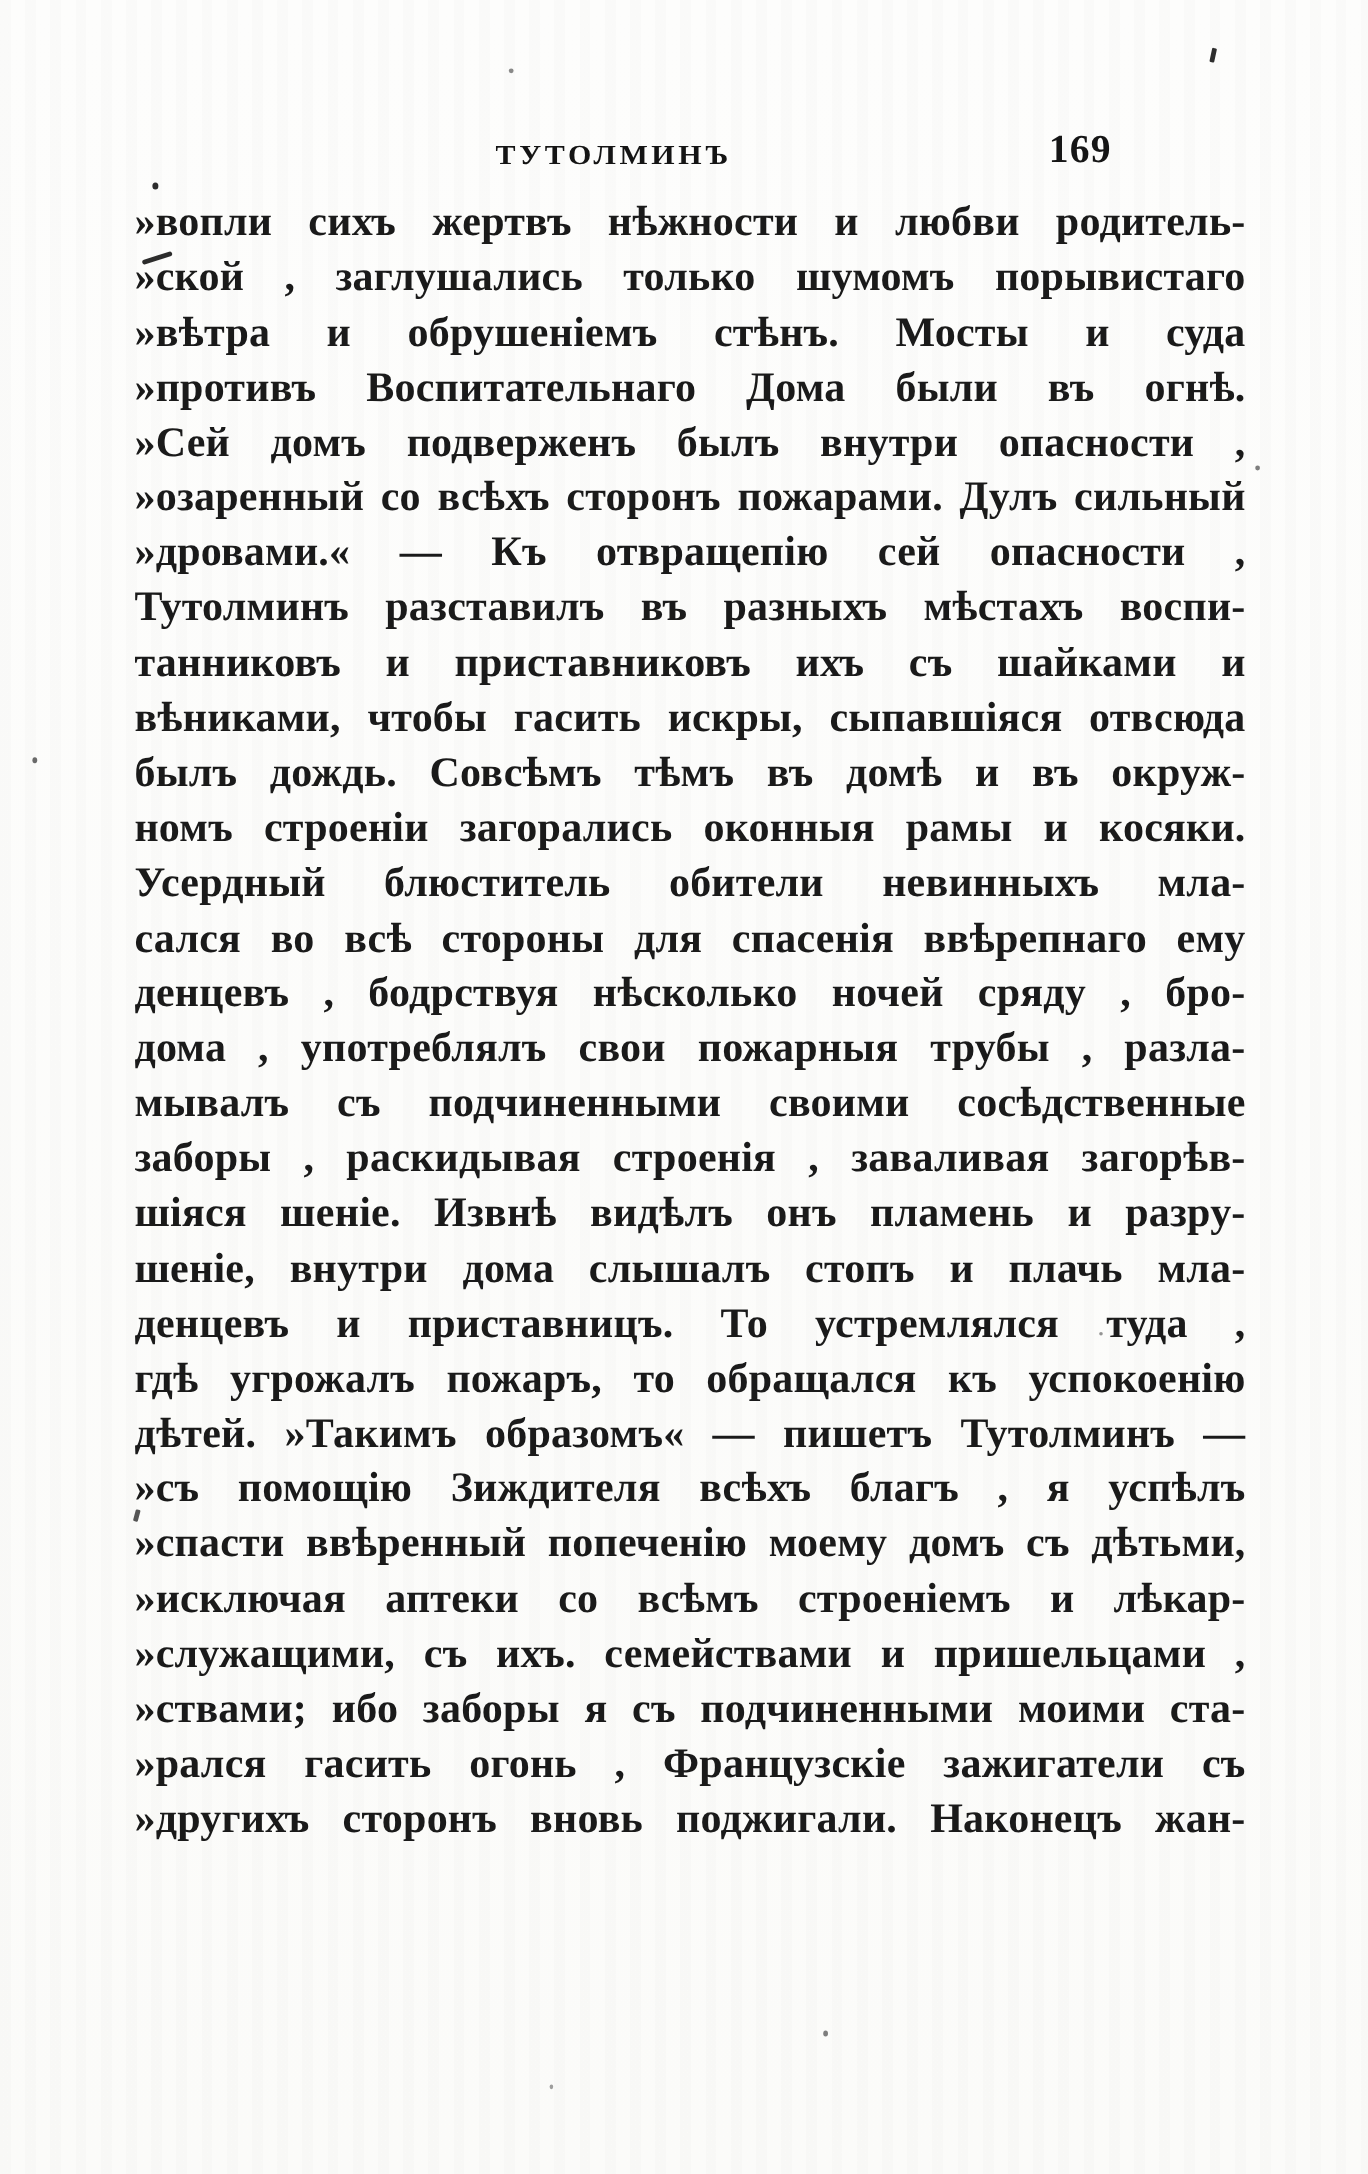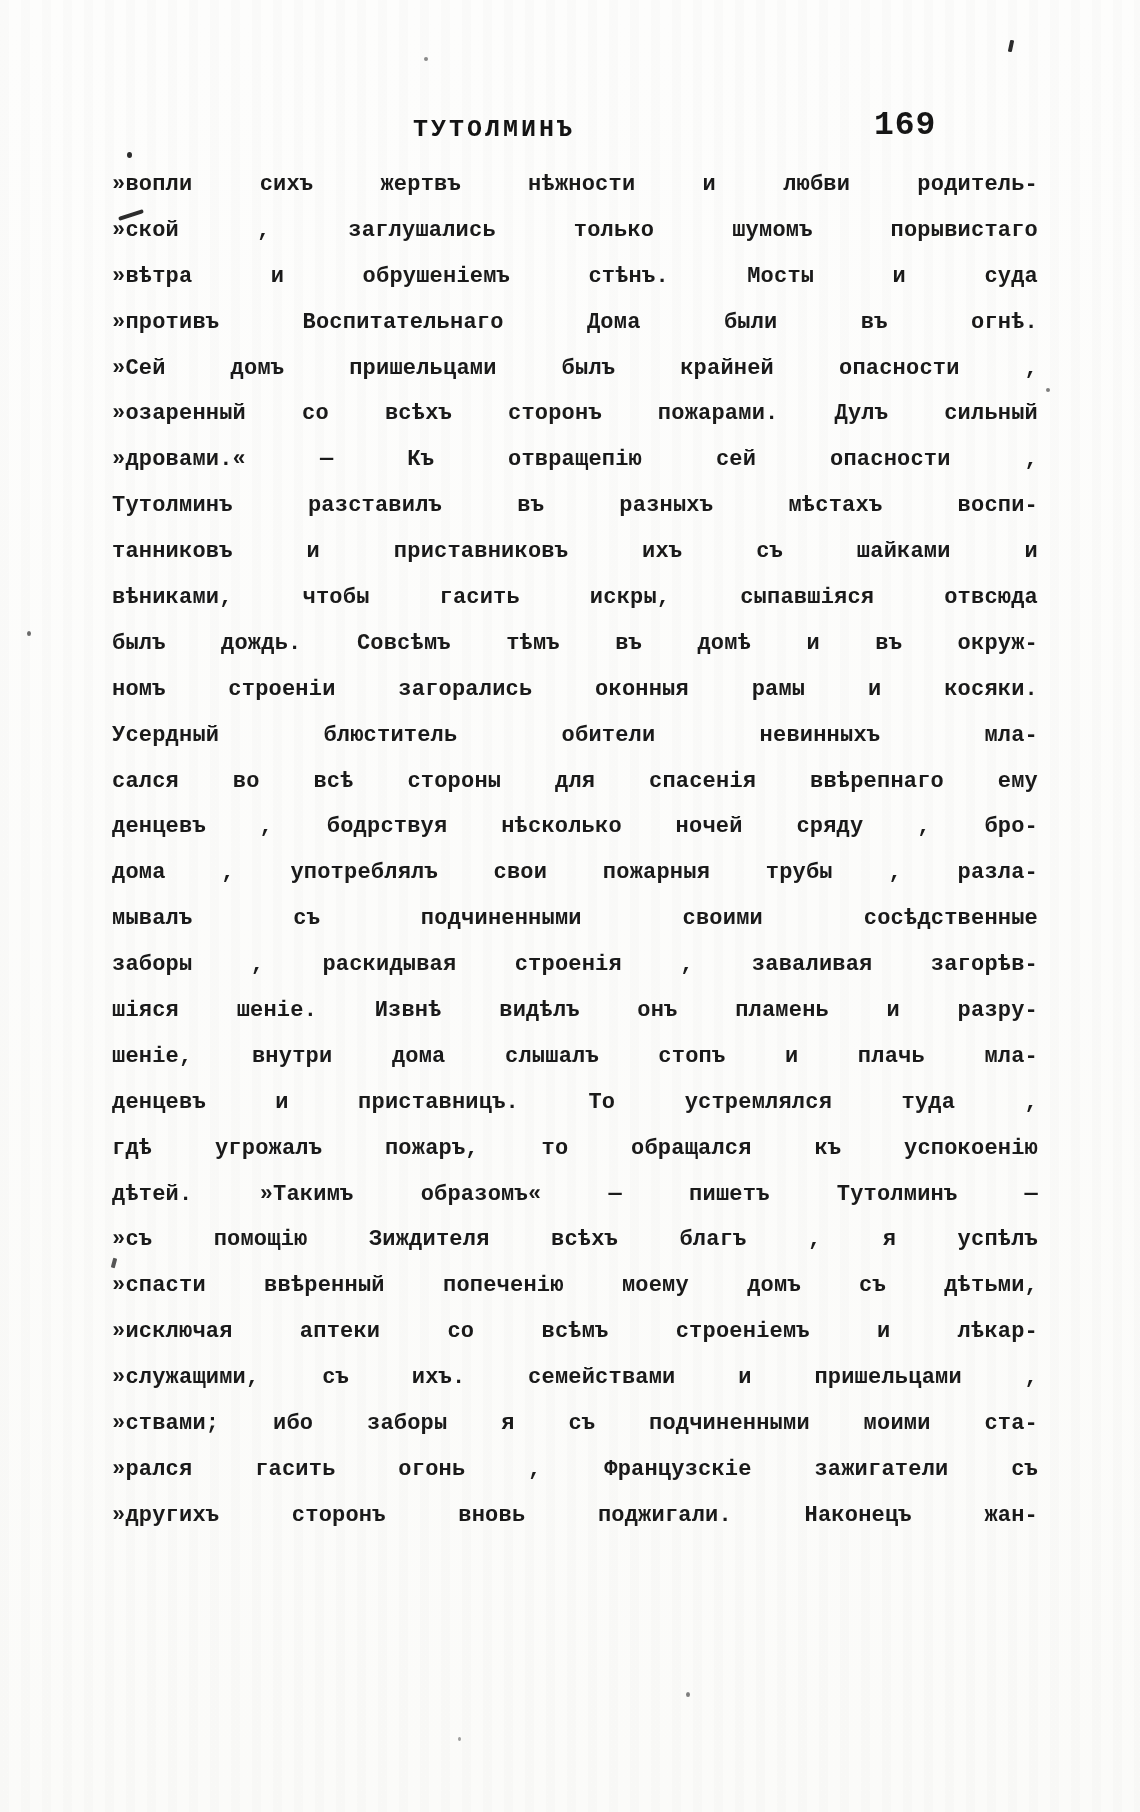--- a/index.html
+++ b/index.html
@@ -4,21 +4,21 @@
 <style>
   html,body{margin:0;padding:0;}
   .page{
     position:relative;
     width:1140px;height:1812px;
     background:#fcfcfa;
     background-image:
       repeating-linear-gradient(90deg, rgba(0,0,0,0.012) 0px, rgba(0,0,0,0.012) 9px, rgba(0,0,0,0) 9px, rgba(0,0,0,0) 21px),
       linear-gradient(180deg,#fdfdfc 0%, #fbfbf9 100%);
     overflow:hidden;
-    font-family:Liberation Mono, monospace;
+    font-family:Liberation Serif, serif;
     color:#191919;
   }
   .running-head{
     position:absolute;
     left:413px; top:116px;
     font-size:25px;
     font-weight:700;
     letter-spacing:3px;
     color:#141414;
     transform:scaleY(0.92);
@@ -33,21 +33,21 @@
     color:#161616;
   }
   .text-block{
     position:absolute;
     left:112px; top:162px;
     width:926px;
   }
   .text-line{
     height:45.9px;
     line-height:45.9px;
-    font-size:22px;
+    font-size:35px;
     font-weight:700;
     letter-spacing:0.2px;
     text-align:justify;
     text-align-last:justify;
     -moz-text-align-last:justify;
     white-space:normal;
     overflow:hidden;
     color:#1a1a1a;
   }
   
@@ -61,21 +61,21 @@
 
   <div class="running-head">ТУТОЛМИНЪ</div>
 
   <div class="page-number">169</div>
 
   <div class="text-block">
       <div class="text-line">»вопли сихъ жертвъ нѣжности и любви родитель-</div>
       <div class="text-line">»ской , заглушались только шумомъ порывистаго</div>
       <div class="text-line">»вѣтра и обрушеніемъ стѣнъ. Мосты и суда</div>
       <div class="text-line">»противъ Воспитательнаго Дома были въ огнѣ.</div>
-      <div class="text-line">»Сей домъ пришельцами былъ крайней опасности ,</div>
+      <div class="text-line">»Сей домъ подверженъ былъ внутри опасности ,</div>
       <div class="text-line">»озаренный со всѣхъ сторонъ пожарами. Дулъ сильный</div>
       <div class="text-line">»дровами.« — Къ отвращепію сей опасности ,</div>
       <div class="text-line">Тутолминъ разставилъ въ разныхъ мѣстахъ воспи-</div>
       <div class="text-line">танниковъ и приставниковъ ихъ съ шайками и</div>
       <div class="text-line">вѣниками, чтобы гасить искры, сыпавшіяся отвсюда</div>
       <div class="text-line">былъ дождь. Совсѣмъ тѣмъ въ домѣ и въ окруж-</div>
       <div class="text-line">номъ строеніи загорались оконныя рамы и косяки.</div>
       <div class="text-line">Усердный блюститель обители невинныхъ мла-</div>
       <div class="text-line">сался во всѣ стороны для спасенія ввѣрепнаго ему</div>
       <div class="text-line">денцевъ , бодрствуя нѣсколько ночей сряду , бро-</div>

